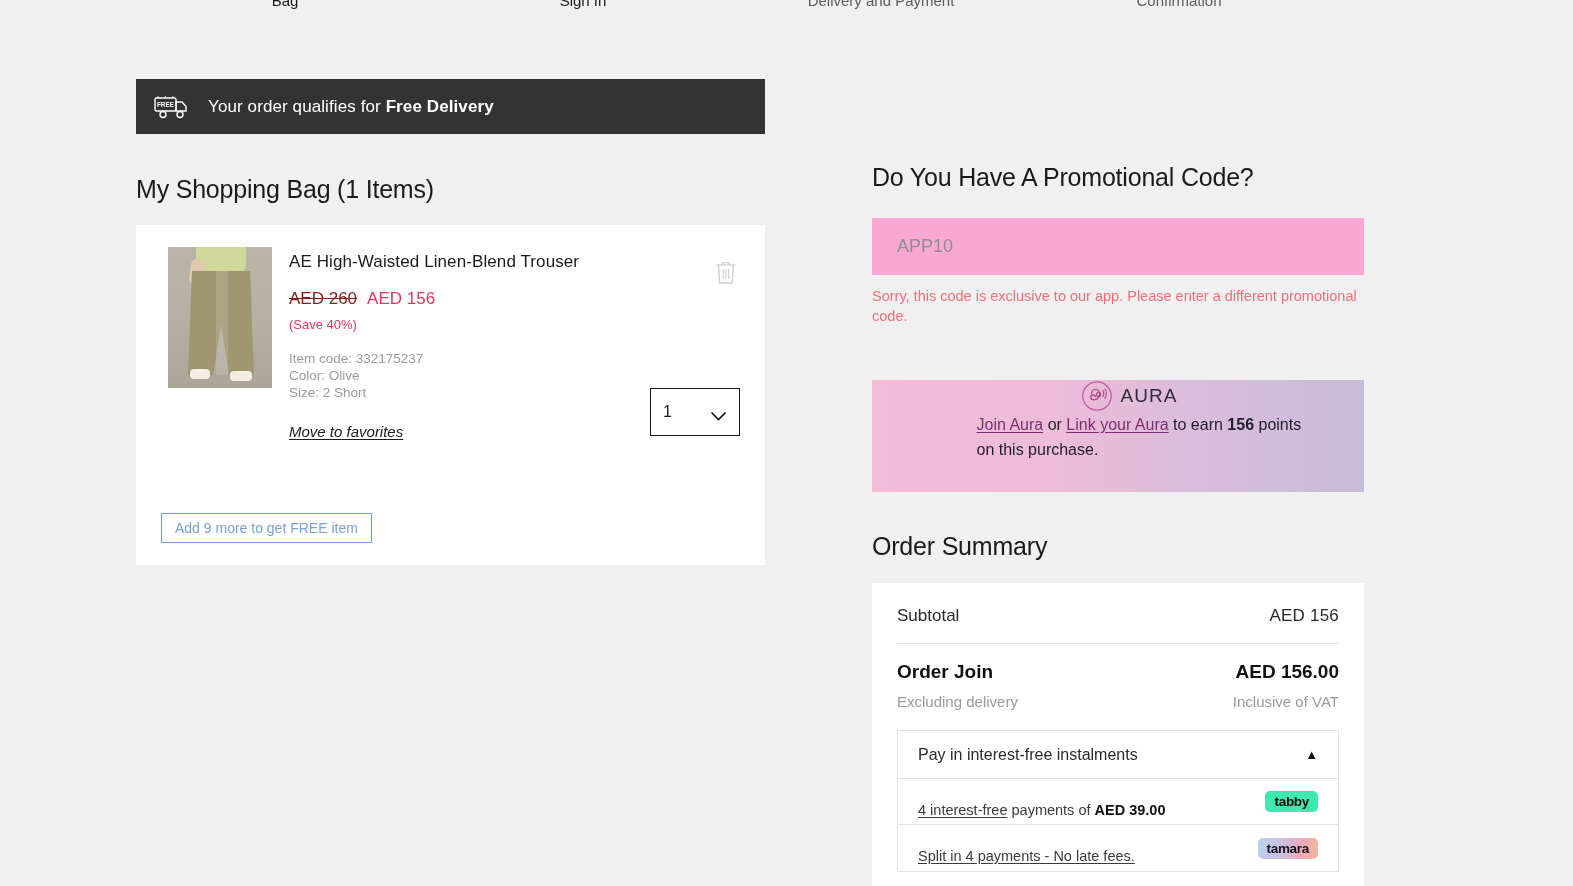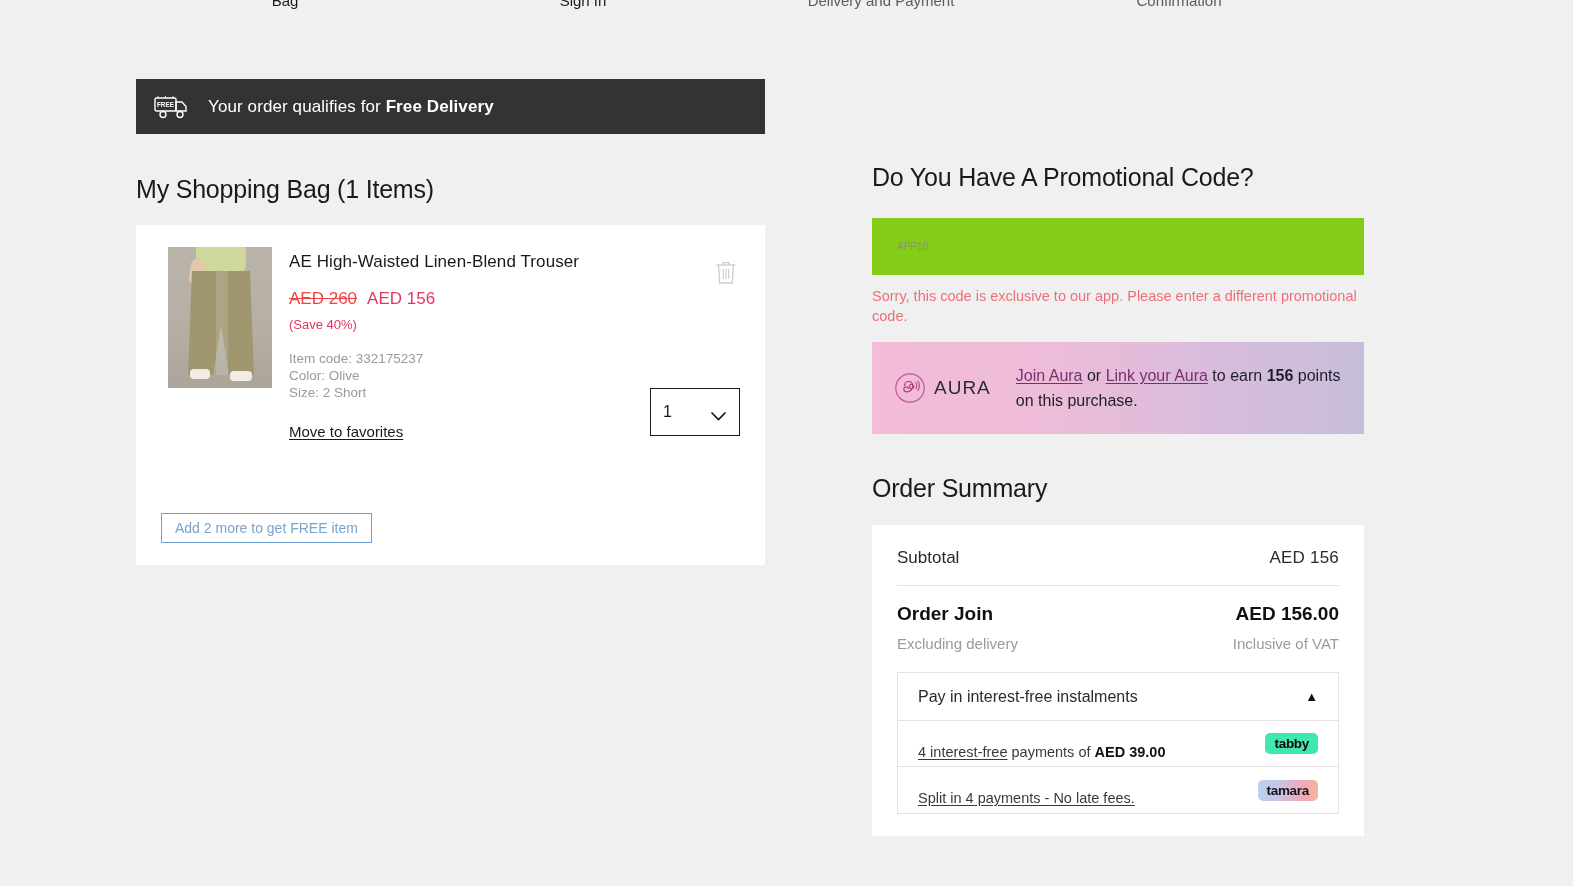--- a/index.html
+++ b/index.html
@@ -125,32 +125,33 @@
     background: #f1ece4; border-radius: 4px;
   }
 
   .item-info { margin-left: 17px; width: 372px; padding-top: 5px; }
   .item-name {
     font-size: 17px;
     color: #1a1a1a;
     letter-spacing: 0.1px;
   }
   .price-row { margin-top: 17px; font-size: 17px; }
-  .price-old { color: #ef4444; text-decoration: line-through; margin-top: 32px; }
+  .price-old { color: #7f1d1d; text-decoration: line-through; margin-top: 32px; }
   .price-new { color: #e0365f; margin-left: 10px; }
   .save-pct { margin-top: 8px; font-size: 13px; color: #e0365f; }
   .attr-list { margin-top: 18px; font-size: 13.5px; color: #9a9a9a; line-height: 17px; }
   .move-fav {
     margin-top: 22px;
     display: inline-block;
     font-size: 15px;
     color: #1a1a1a;
     text-decoration: underline;
     text-underline-offset: 2px;
     cursor: pointer;
+    font-style: italic;
   }
 
   .trash-btn {
     position: absolute;
     top: 35px;
     right: 27px;
     width: 24px;
     height: 26px;
     cursor: pointer;
     opacity: 0.45;
@@ -204,22 +205,22 @@
   }
   .promo-row {
     margin-top: 26px;
     display: flex;
     width: 492px;
     height: 57px;
   }
   .promo-input {
     flex: 1 1 auto;
     border: none;
-    background: #84cc16;
-    font-size: 10px;
+    background: #f9a8d4;
+    font-size: 18px;
     color: #5f5f5f;
     padding: 12px 25px;
     font-family: "Liberation Sans", sans-serif;
     outline: none;
   }
   .promo-input::placeholder { color: #8e8e8e; }
   .promo-apply {
     width: 166px;
     background: #000000;
     color: #ffffff;
@@ -232,27 +233,28 @@
   }
   .promo-error {
     margin-top: 11px;
     width: 492px;
     font-size: 14.5px;
     line-height: 20px;
     color: #f06e79;
   }
 
   .aura-banner {
-    margin-top: 16px;
+    margin-top: 54px;
     width: 492px;
-    height: 92px;
+    height: 112px;
     background: linear-gradient(90deg, #f3bcd8 0%, #eebcd8 35%, #d8bcdc 70%, #c6bdda 100%);
     display: flex;
     align-items: center;
     padding-left: 22px;
+    flex-direction: column;
   }
   .aura-logo { display: flex; align-items: center; flex: 0 0 auto; }
   .aura-mark { width: 32px; height: 32px; }
   .aura-word {
     margin-left: 8px;
     font-size: 19px;
     letter-spacing: 1px;
     color: #2b2b3c;
     font-weight: 400;
   }
@@ -424,21 +426,21 @@
 
     <div class="qty-select">
       <span class="qty-value">1</span>
       <span class="qty-caret">
         <svg viewBox="0 0 17 10" width="17" height="10" fill="none" stroke="#111" stroke-width="1.6">
           <path d="M1.5 1.5 L8.5 8.5 L15.5 1.5"></path>
         </svg>
       </span>
     </div>
 
-    <button class="free-item-btn">Add 2 more to get FREE item</button>
+    <button class="free-item-btn">Add 9 more to get FREE item</button>
   </div>
 </div>
 
 <div class="right-col">
 
   <h2 class="promo-title">Do You Have A Promotional Code?</h2>
 
   <div class="promo-row">
     <input class="promo-input" type="text" placeholder="APP10" style="">
   </div>

